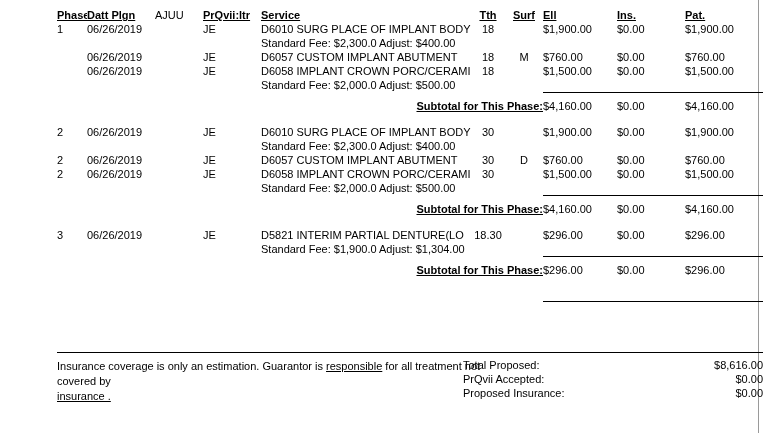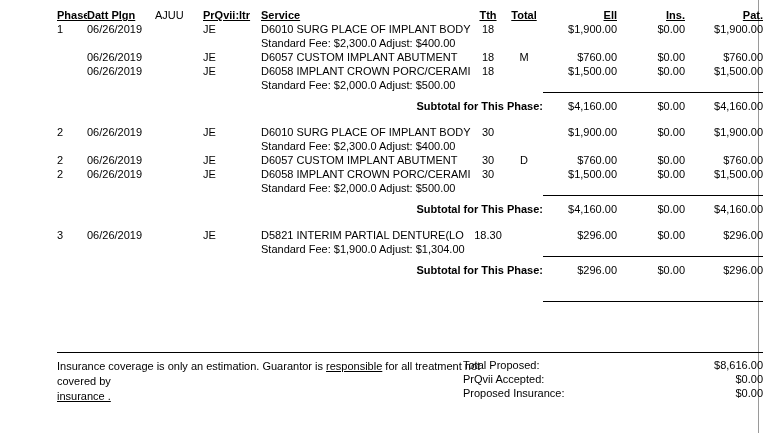--- a/index.html
+++ b/index.html
@@ -50,21 +50,21 @@
     line-height: 14px;
     white-space: nowrap;
     overflow: hidden;
   }
   thead th {
     font-weight: bold;
     text-decoration: underline;
     text-align: left;
     padding-bottom: 2px;
   }
-  th.num, td.num { text-align: right; }
+  th.num, td.num { }
   th.ctr, td.ctr { text-align: center; }
 
   
   col.c-phase   { width: 30px; }
   col.c-date    { width: 68px; }
   col.c-plan    { width: 48px; }
   col.c-prov    { width: 58px; }
   col.c-service { width: 210px; }
   col.c-tth     { width: 34px; }
   col.c-surf    { width: 38px; }
@@ -76,20 +76,21 @@
   td.note {
     padding-left: 8px;
   }
   tr.spacer td { height: 12px; }
   tr.small-spacer td { height: 6px; }
 
   .subtotal-label {
     text-align: right;
     font-weight: bold;
     padding-right: 8px;
+    text-decoration: underline;
   }
   td.topline { border-top: 1px solid #000; }
 
   
   .footer {
     position: absolute;
     left: 36px;
     top: 352px;
     width: 706px;
   }
@@ -156,21 +157,21 @@
           <col class="c-pat">
       </colgroup>
       <thead>
         <tr>
           <th>Phase</th>
           <th>Datt Plgn</th>
           <th style="text-decoration:none;font-weight:normal;">AJUU</th>
           <th>PrQvii:ltr</th>
           <th>Service</th>
           <th class="ctr">Tth</th>
-          <th class="ctr">Total</th>
+          <th class="ctr">Surf</th>
           <th class="num">Ell</th>
           <th class="num">Ins.</th>
           <th class="num">Pat.</th>
         </tr>
       </thead>
       <tbody>
 
         <tr>
           <td>1</td>
           <td>06/26/2019</td>

